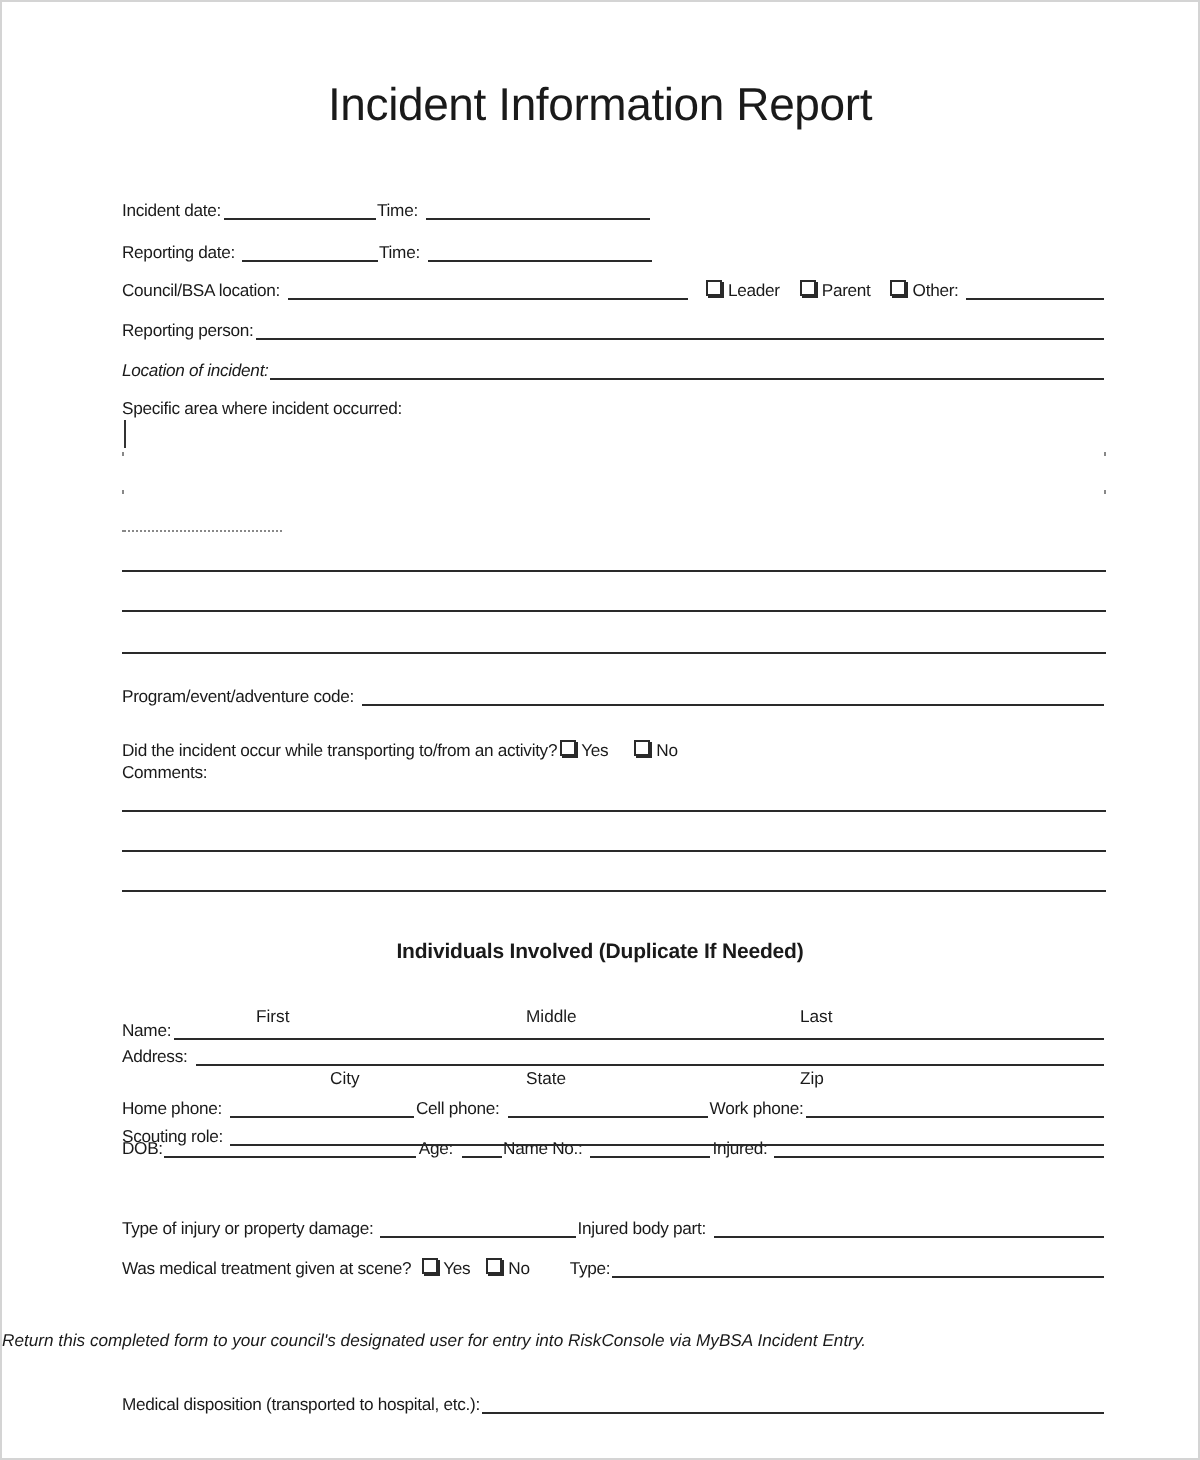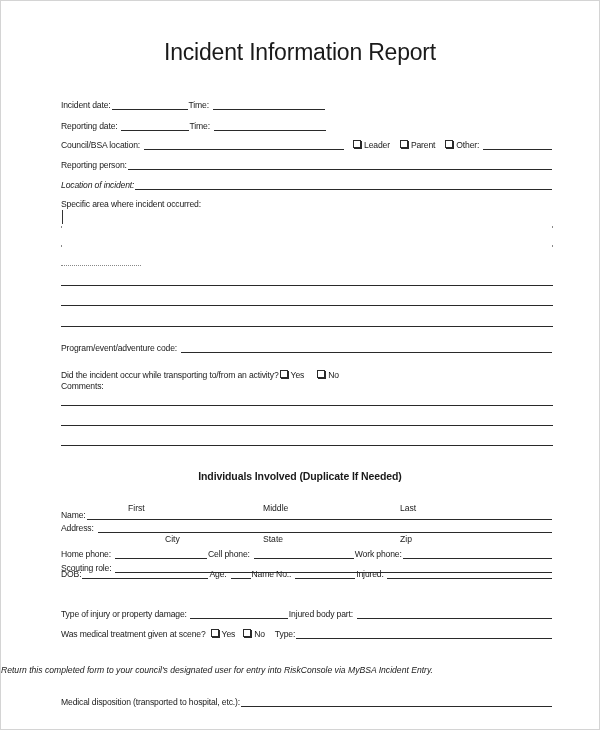--- a/index.html
+++ b/index.html
@@ -174,21 +174,21 @@
     <span class="lbl">Type of injury or property damage:</span>
     <span class="line" style="width:98px;margin-left:3px;"></span>
     <span class="lbl">Injured body part:</span>
     <span class="line grow" style="margin-left:4px;"></span>
   </div>
 
   <div class="row" style="top:626px;">
     <span class="lbl">Was medical treatment given at scene?</span>
     <span class="cb" style="margin-left:5px;"><span class="box"></span><span>Yes</span></span>
     <span class="cb" style="margin-left:8px;"><span class="box"></span><span>No</span></span>
-    <span class="lbl" style="margin-left:10px;">Type:</span>
+    <span class="lbl" style="margin-left:20px;">Type:</span>
     <span class="line grow"></span>
   </div>
 
   <div class="row" style="top:646px;margin-top:48px;">
     <span class="lbl">Medical disposition (transported to hospital, etc.):</span>
     <span class="line grow"></span>
   </div>
 
   <div class="footer">Return this completed form to your council's designated user for entry into RiskConsole via MyBSA Incident Entry.</div>
 </div>

